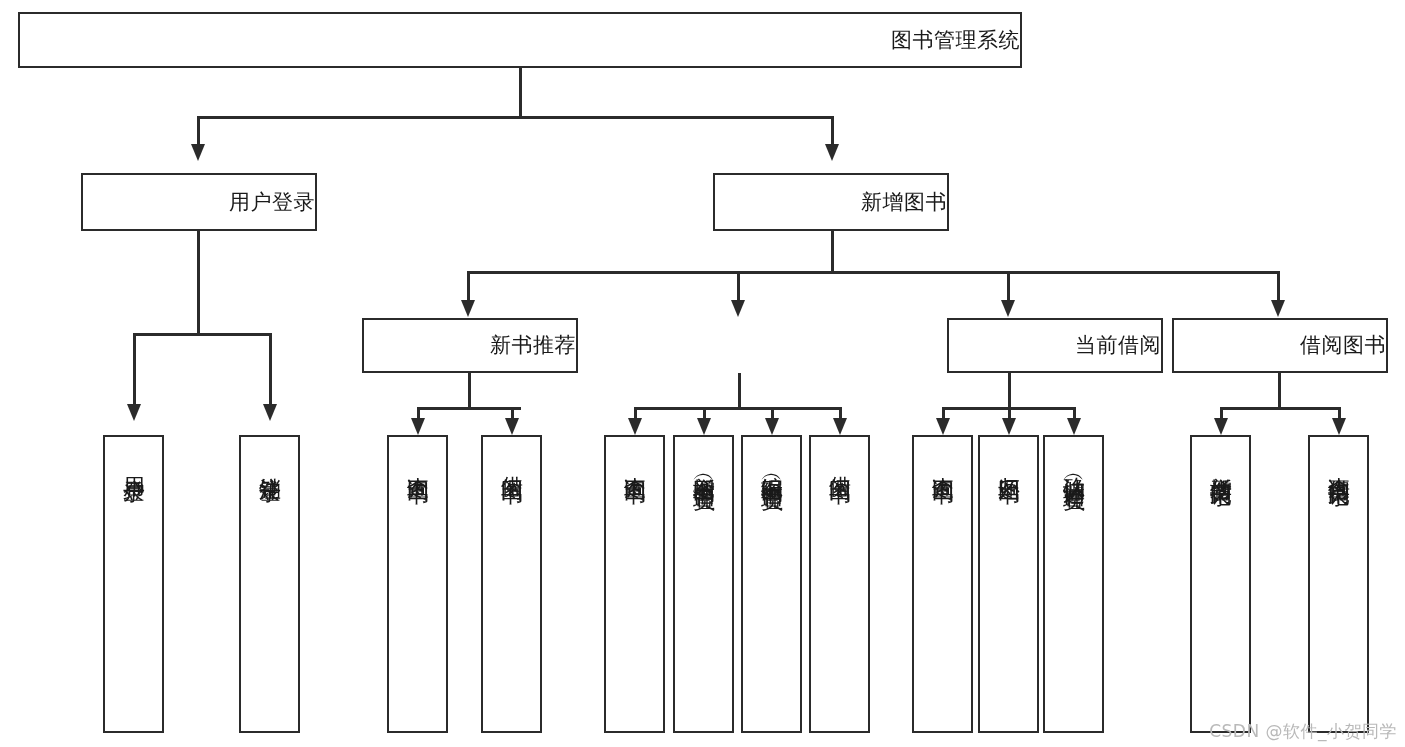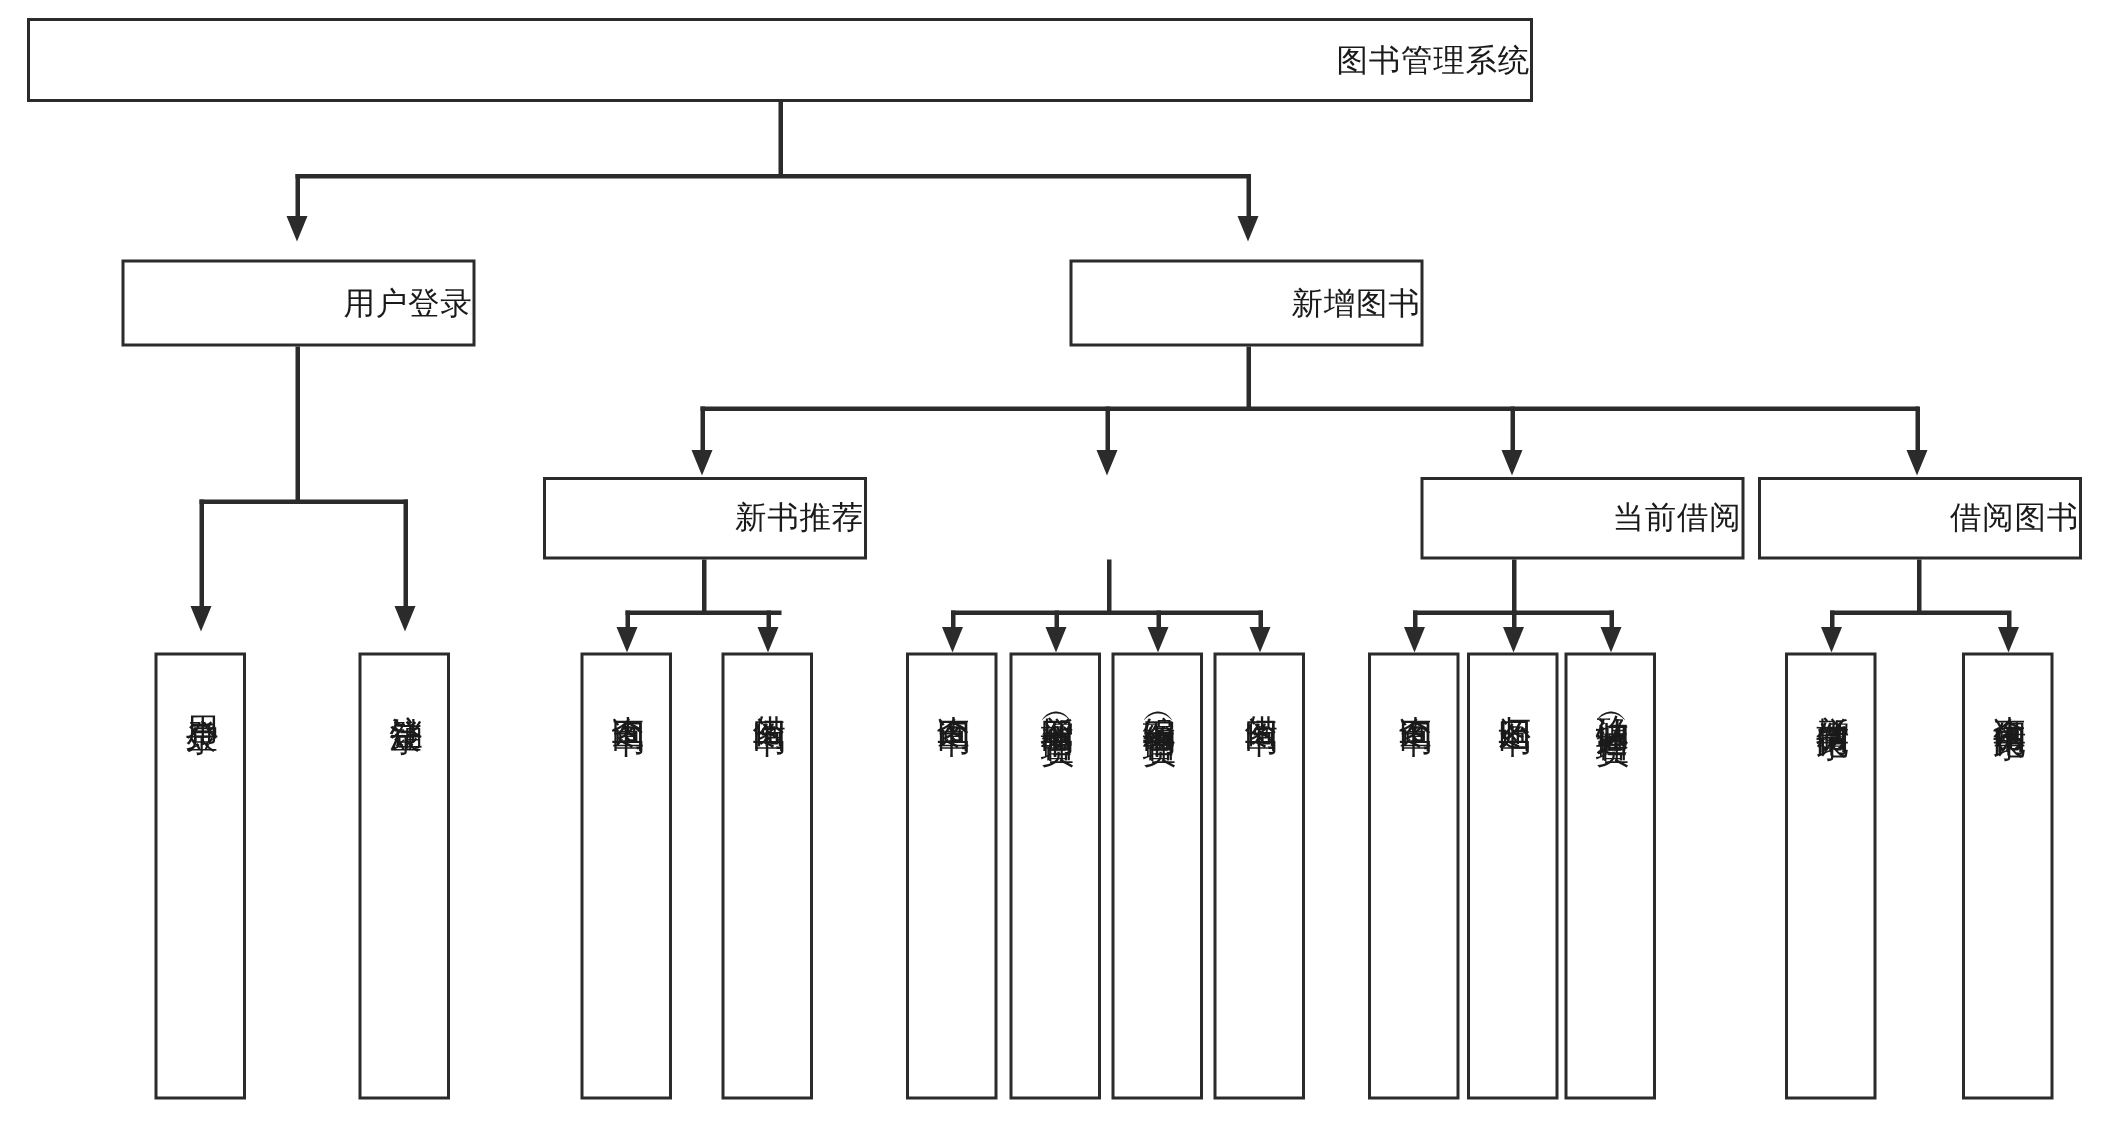--- a/index.html
+++ b/index.html
@@ -194,14 +194,15 @@
     <span class="lbl">确认归还（管理员）</span>
   </div>
 
   <div class="node leaf" style="left:1190px;top:435px;width:61px;height:298px;">
     <span class="lbl">新增借阅记录</span>
   </div>
   <div class="node leaf" style="left:1308px;top:435px;width:61px;height:298px;">
     <span class="lbl">查询借阅记录</span>
   </div>
 
+  <div id="watermark">CSDN @软件_小贺同学</div>
 
 </div>
 
 </body></html>

